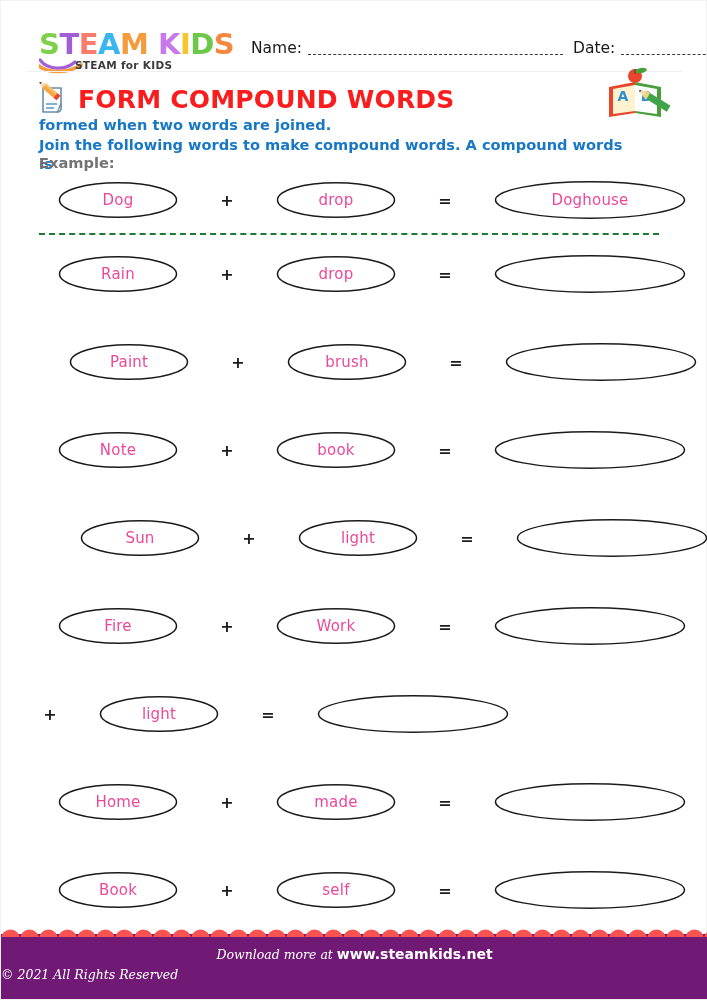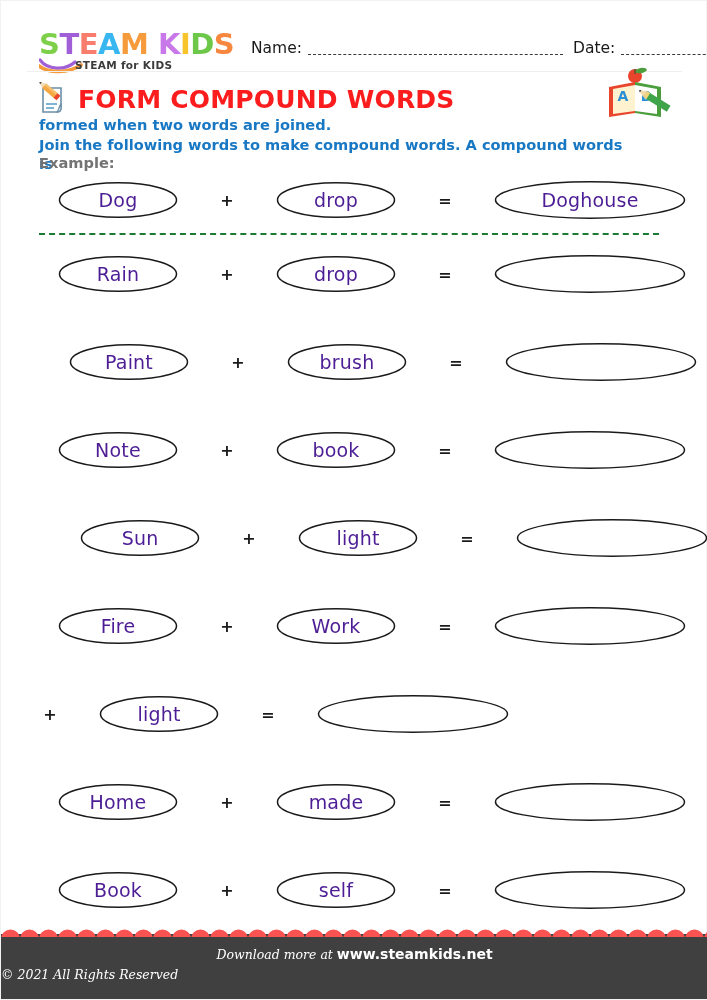--- a/index.html
+++ b/index.html
@@ -90,42 +90,42 @@
     display:flex;align-items:center;
   }
   .oval{
     position:relative;display:flex;align-items:center;justify-content:center;
     box-sizing:border-box;
   }
   .oval svg{position:absolute;left:0;top:0;}
   .oval .word{
     position:relative;z-index:2;
     font-family:"DejaVu Sans", sans-serif;
-    font-size:19px;color:#4c1d95;letter-spacing:0.2px;
+    font-size:15px;color:#ec4899;letter-spacing:0.2px;
   }
   .oval-a{width:120px;height:38px;margin-left:57px;}
   .oval-b{width:120px;height:38px;}
   .oval-c{width:192px;height:40px;}
   .op{
     font-family:"DejaVu Sans", sans-serif;
     font-size:16px;font-weight:bold;color:#1a1a1a;
     width:34px;text-align:center;
   }
   .gap-a{width:32px;}
   .gap-b{width:32px;}
 
   .divider{
     position:absolute;left:38px;top:232px;width:620px;height:0;
     border-top:2px dashed #1c7a33;
   }
 
   
   .footer{
     position:absolute;left:0;bottom:0;width:707px;height:65px;
-    background:#404040;
+    background:#701a75;
   }
   .scallop{
     position:absolute;left:0;top:-9px;width:707px;height:12px;
     overflow:hidden;
   }
   .footer-text{
     position:absolute;left:0;top:12px;width:707px;text-align:center;
     font-family:"DejaVu Serif", serif;
     font-size:12.5px;color:#ffffff;font-style:italic;
   }

